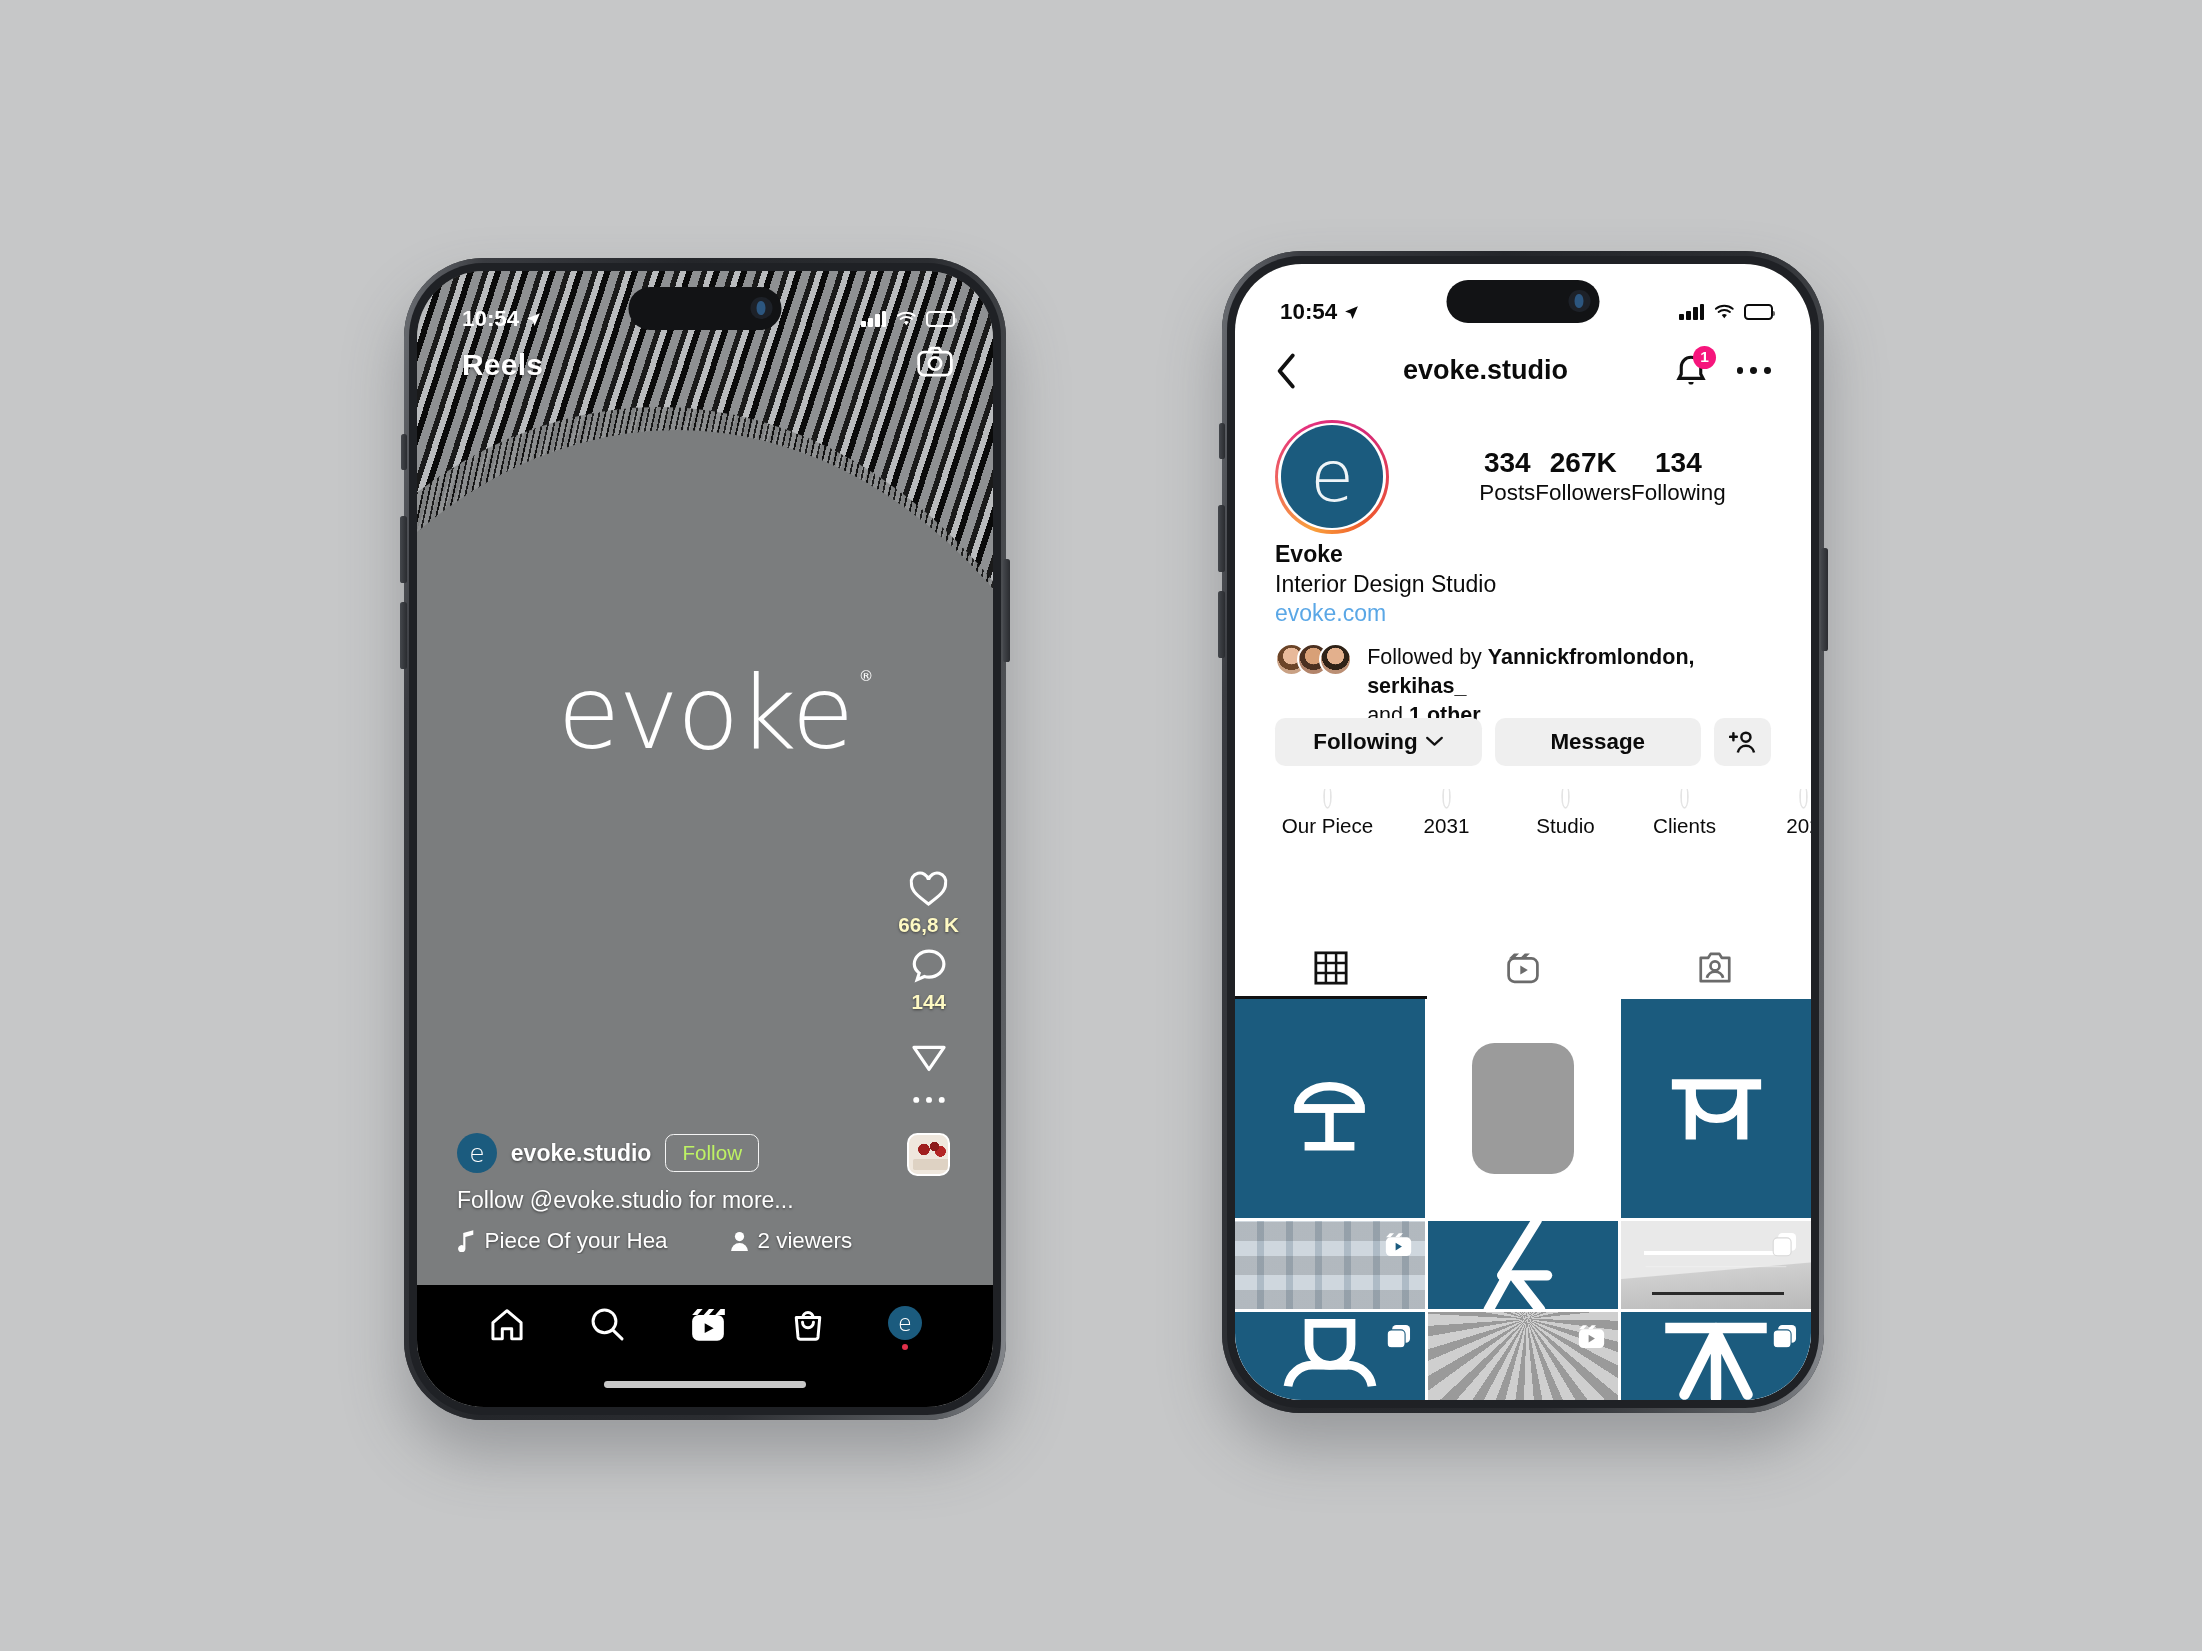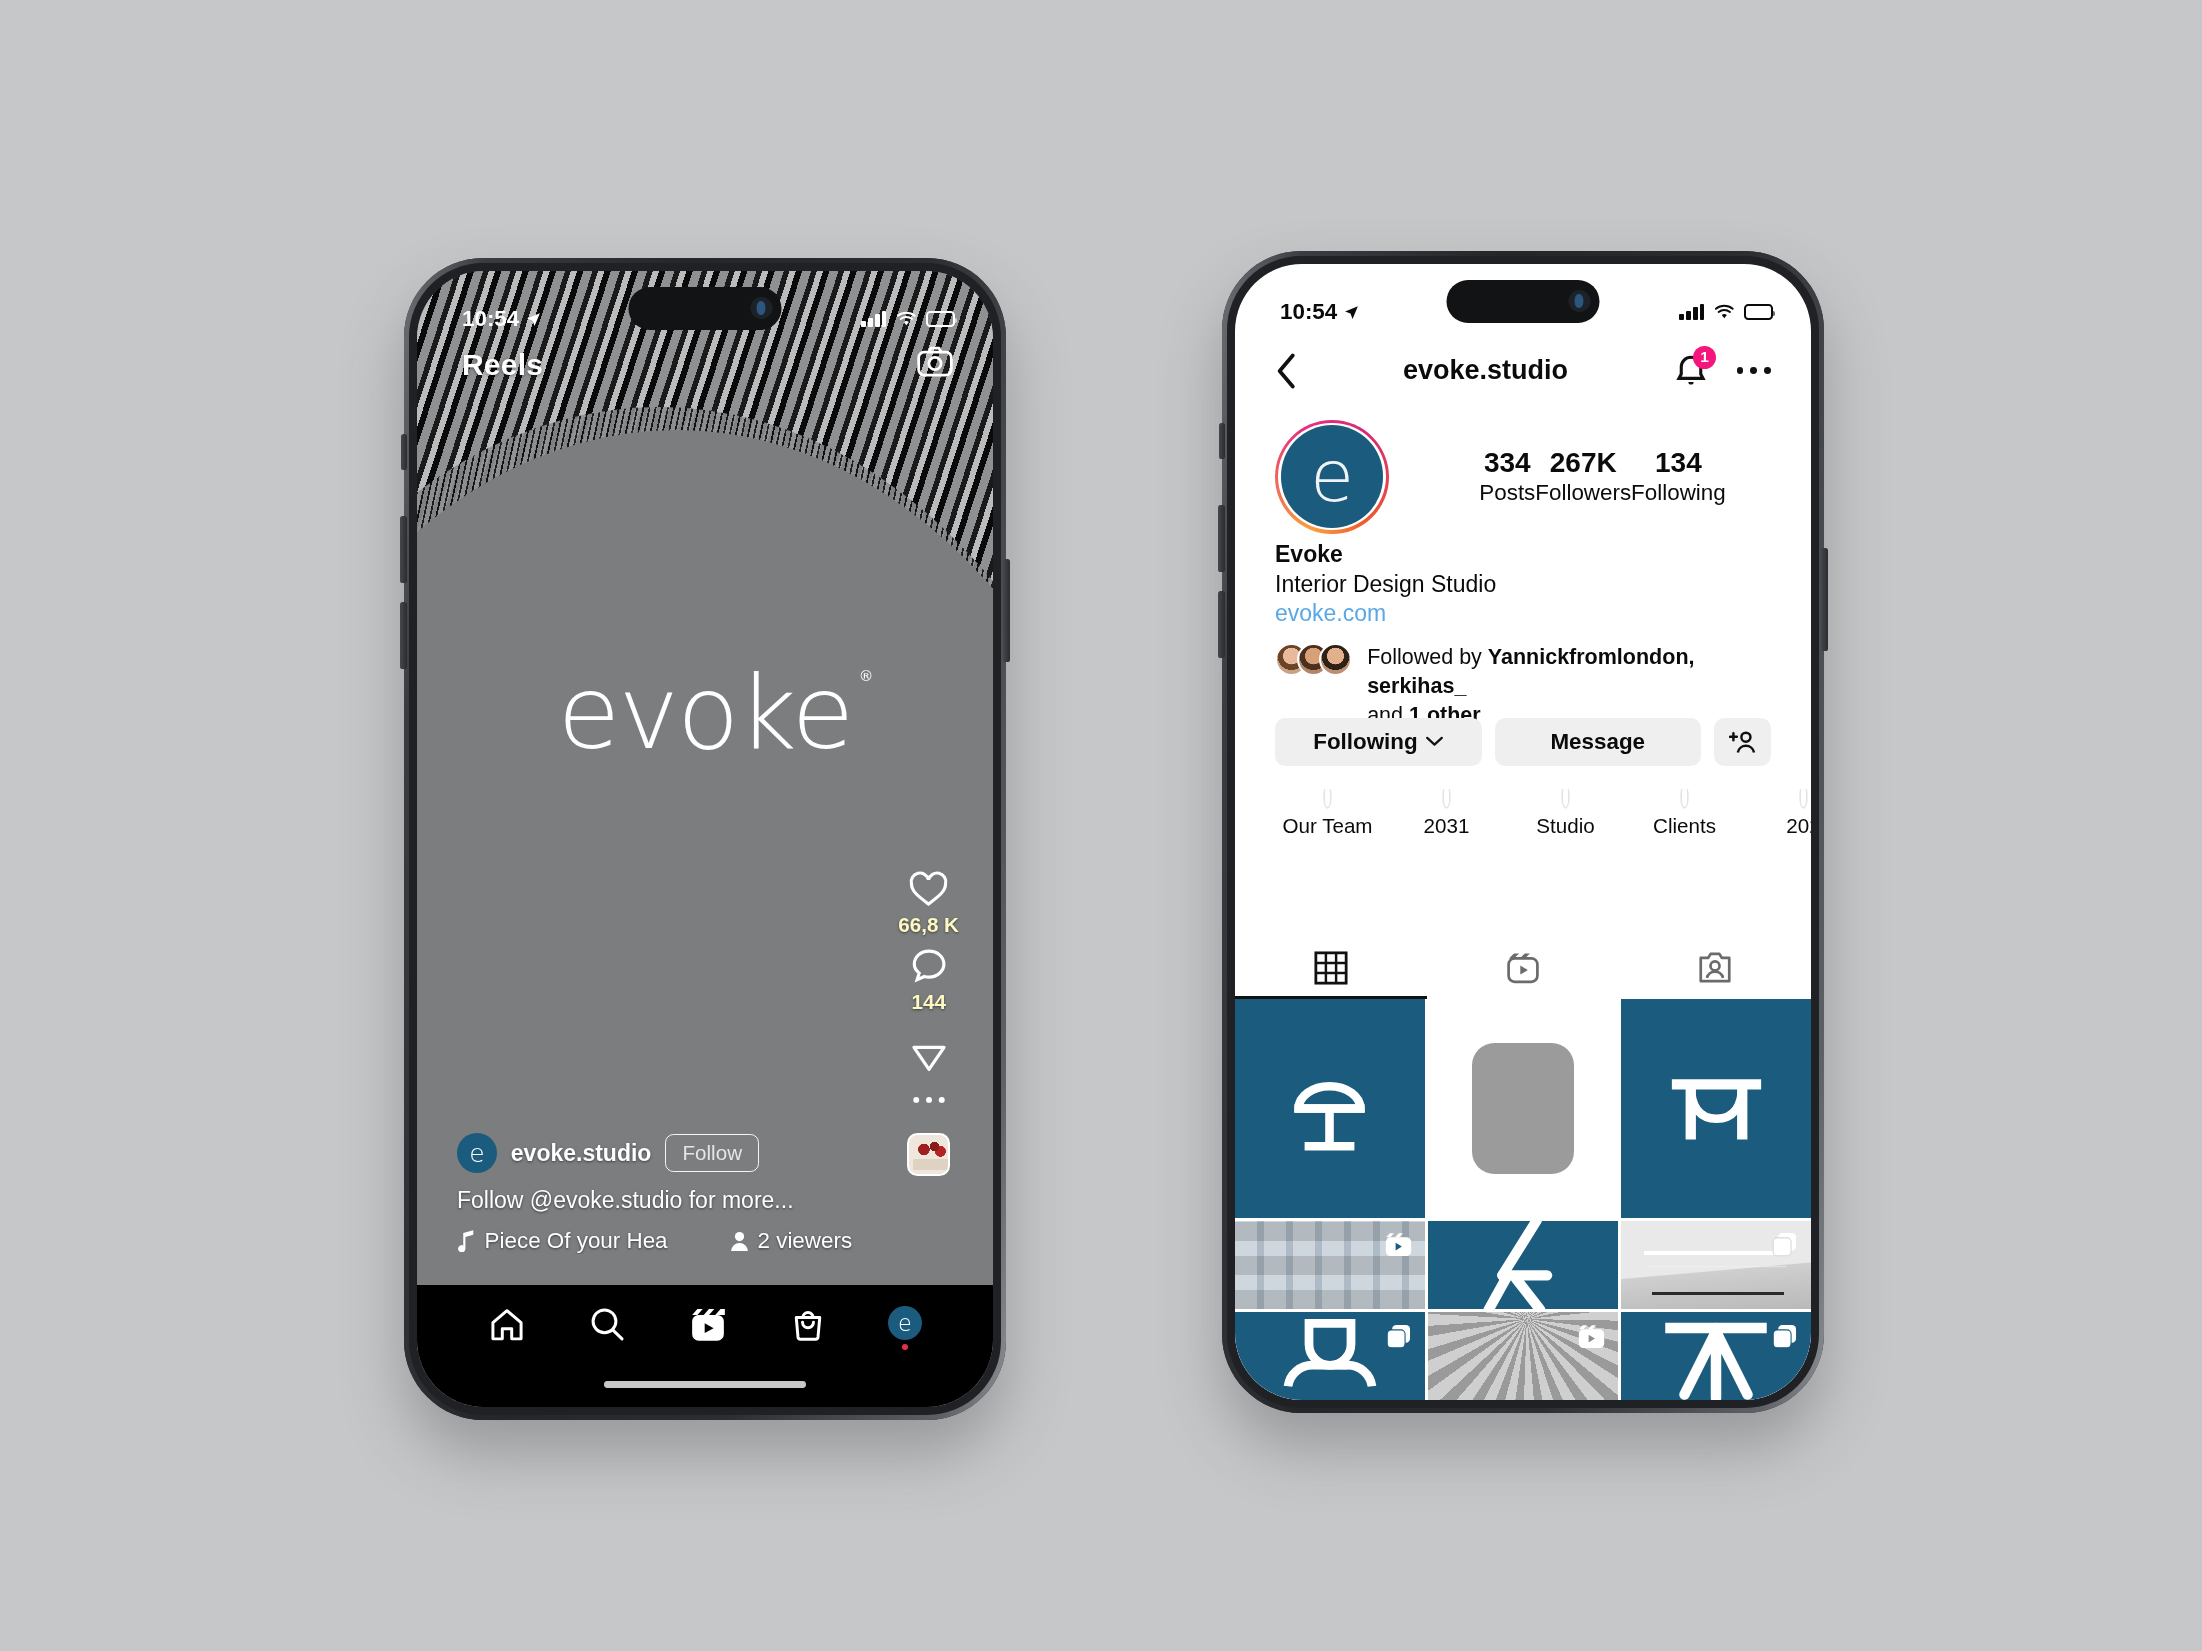--- a/index.html
+++ b/index.html
@@ -96,21 +96,21 @@
   .album::after{content:"";position:absolute;left:3.4px;bottom:4.3px;width:36px;height:10.3px;
                 background:#ded2c3;border-radius:1.7px;}
 
   .rmeta { position:absolute; left:40px; right:112px; bottom:153px; z-index:30; color:#fff; }
   .rrow1 { display:flex; align-items:center; gap:13.8px; }
   .ravatar { width:40px; height:40px; border-radius:50%; background:#1b5b7e;
              display:flex; align-items:center; justify-content:center;
              font-size:25px; color:#fff; font-family:"DejaVu Sans",sans-serif; font-weight:300; }
   .rname { font-size:23px; font-weight:600; text-shadow:0 0.9px 2.6px rgba(0,0,0,.5); }
   .follow-btn { border:1.4px solid rgba(255,255,255,.92); border-radius:8.6px;
-                padding:6px 16.3px; font-size:20.6px; color:#e5e5e5; font-weight:500; }
+                padding:6px 16.3px; font-size:20.6px; color:#bef264; font-weight:500; }
   .rcap { margin-top:13.8px; font-size:23px; text-shadow:0 0.9px 2.6px rgba(0,0,0,.55); }
   .rrow3 { margin-top:13.8px; display:flex; align-items:center; gap:11.2px; font-size:22.4px;
            text-shadow:0 0.9px 2.6px rgba(0,0,0,.55); }
   .rrow3 .sep { width:40px; }
   .rrow3 .grp { display:flex; align-items:center; gap:8.6px; }
   .music-clip { max-width:237px; overflow:hidden; white-space:nowrap; display:block; }
 
   .tabbar { position:absolute; left:0; right:0; bottom:0; height:122px; background:#000;
             display:flex; align-items:flex-start; justify-content:space-around;
             padding:20.6px 40px 0; z-index:32; }
@@ -477,21 +477,21 @@
               <circle cx="12.3" cy="5" r="3.3" fill="none" stroke="#111" stroke-width="1.8"></circle>
               <path d="M6.4 16.2a6 6 0 0 1 11.8 0" fill="none" stroke="#111" stroke-width="1.8"></path>
               <path d="M3.2 2.2v5M0.7 4.7h5" stroke="#111" stroke-width="1.8" stroke-linecap="round"></path>
               </svg>
           </span>
         </div>
 
         <div class="highs">
           <div class="high">
             <span class="ring"><span class="img h1i"></span></span>
-            <div class="lab">Our Team</div></div>
+            <div class="lab">Our Piece</div></div>
           <div class="high">
             <span class="ring"><span class="img h2i"></span></span>
             <div class="lab">2031</div></div>
           <div class="high">
             <span class="ring"><span class="img h4i"></span></span>
             <div class="lab">Studio</div></div>
           <div class="high">
             <span class="ring"><span class="img h3i"></span></span>
             <div class="lab">Clients</div></div>
           <div class="high">

